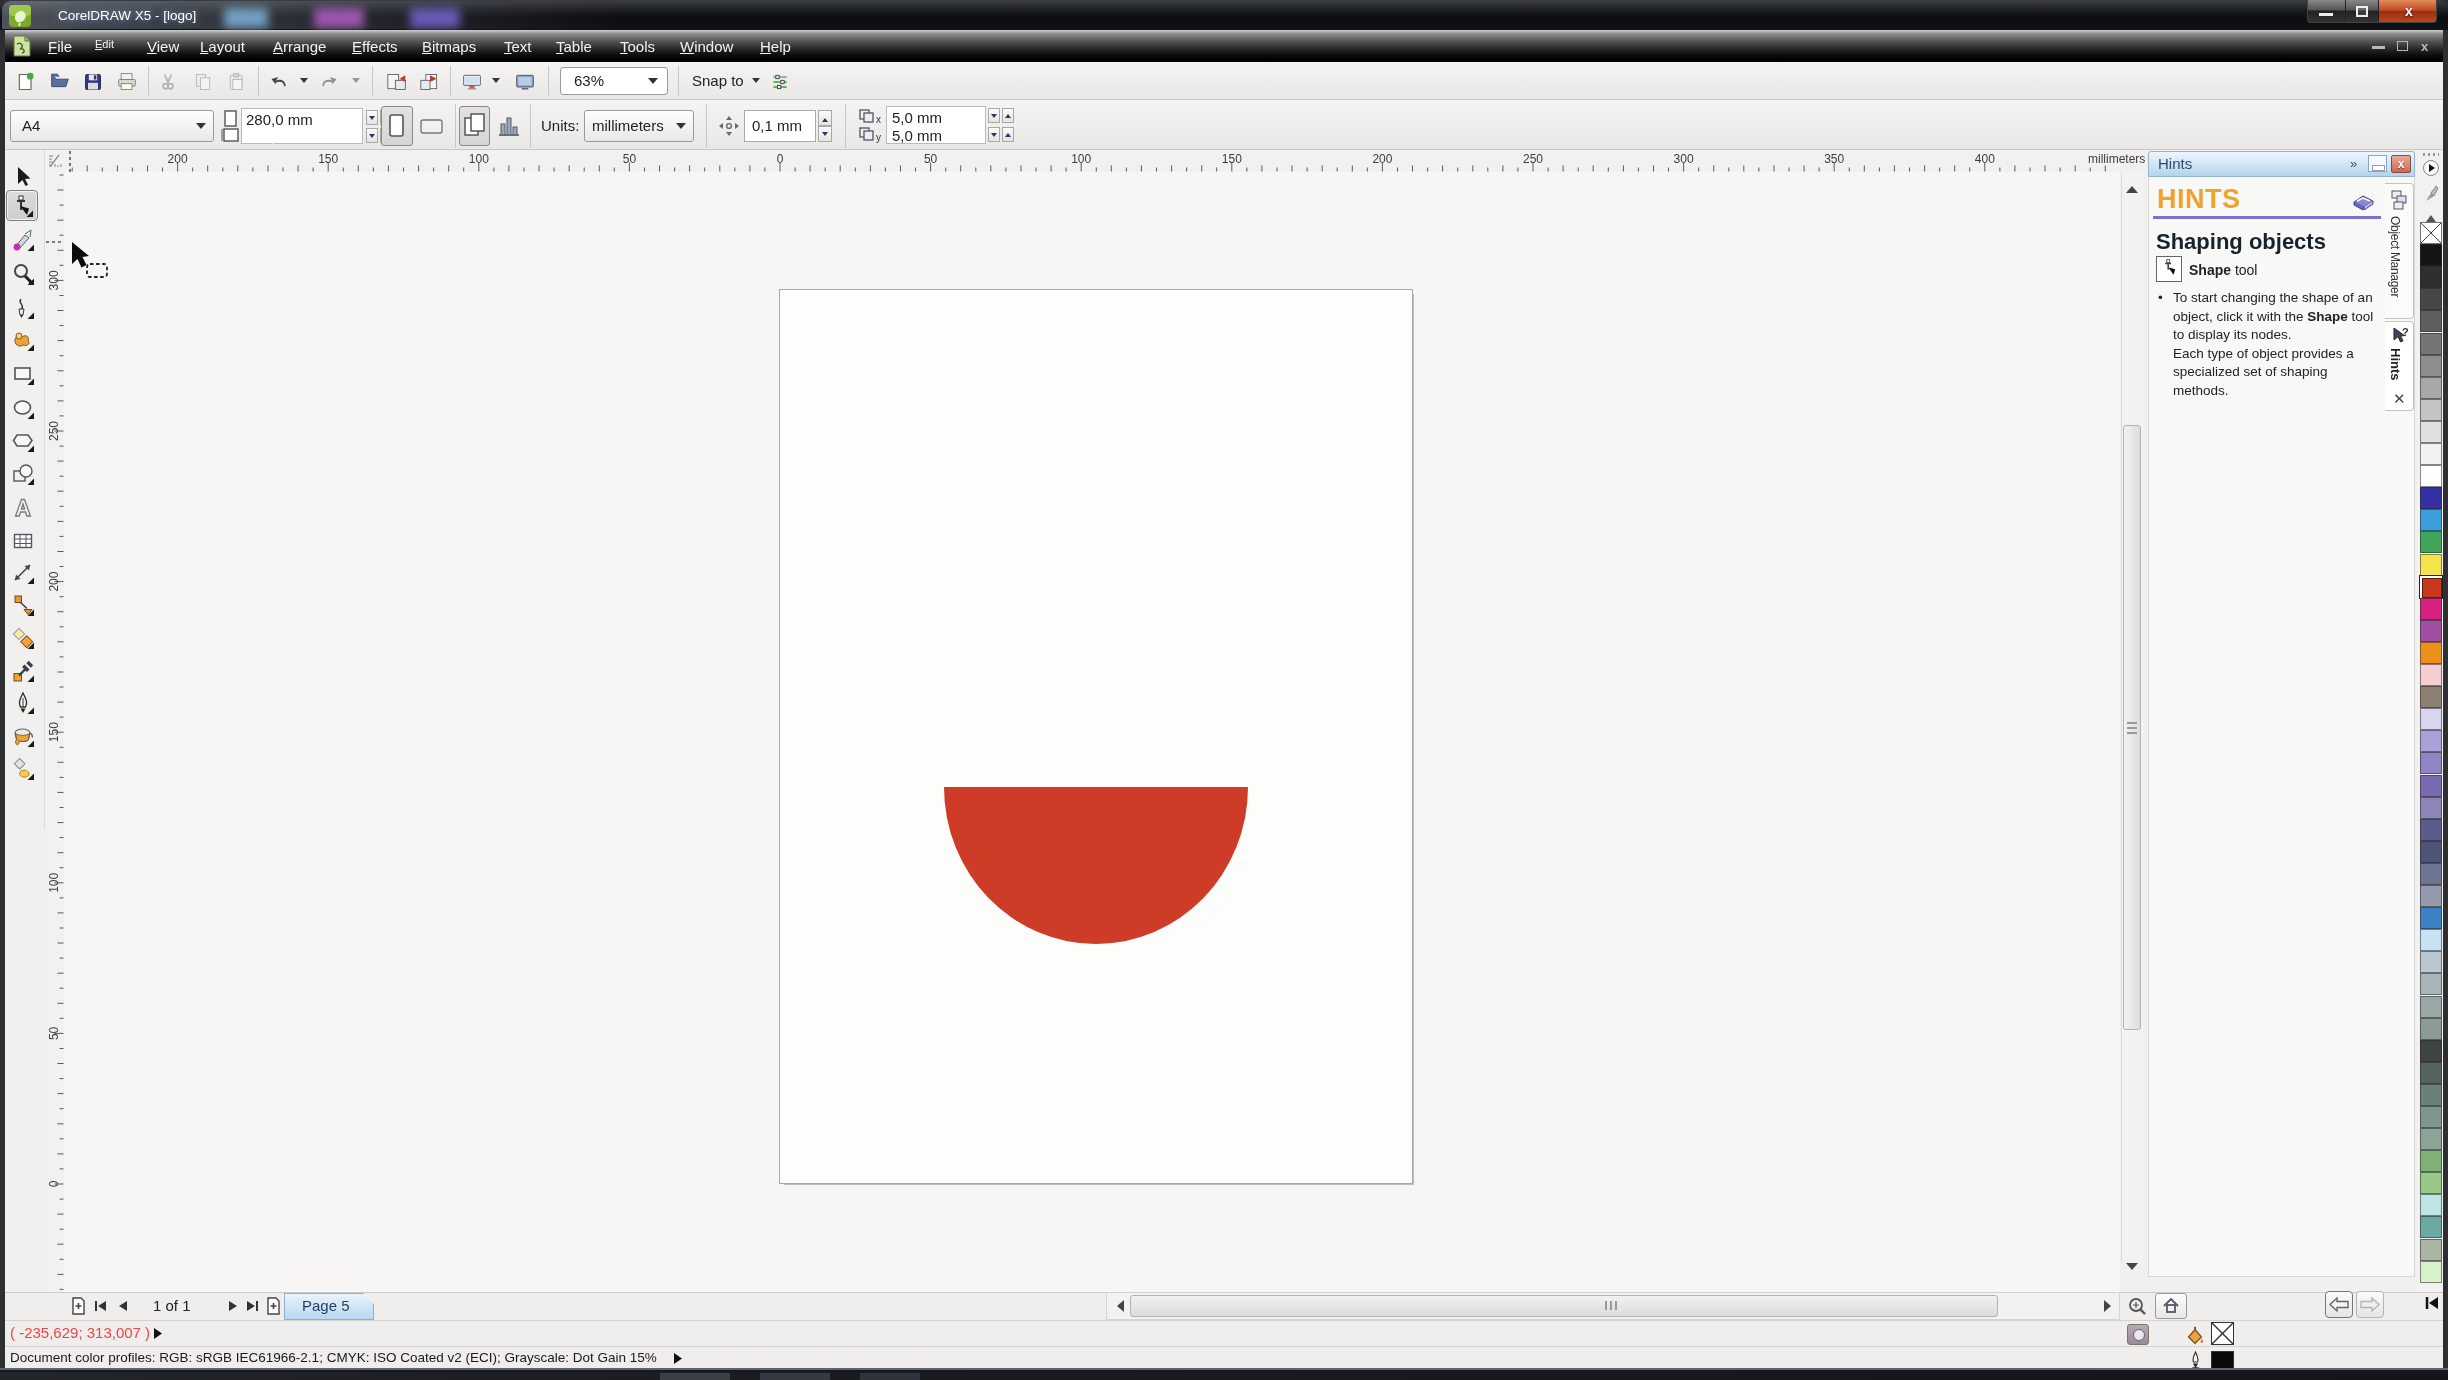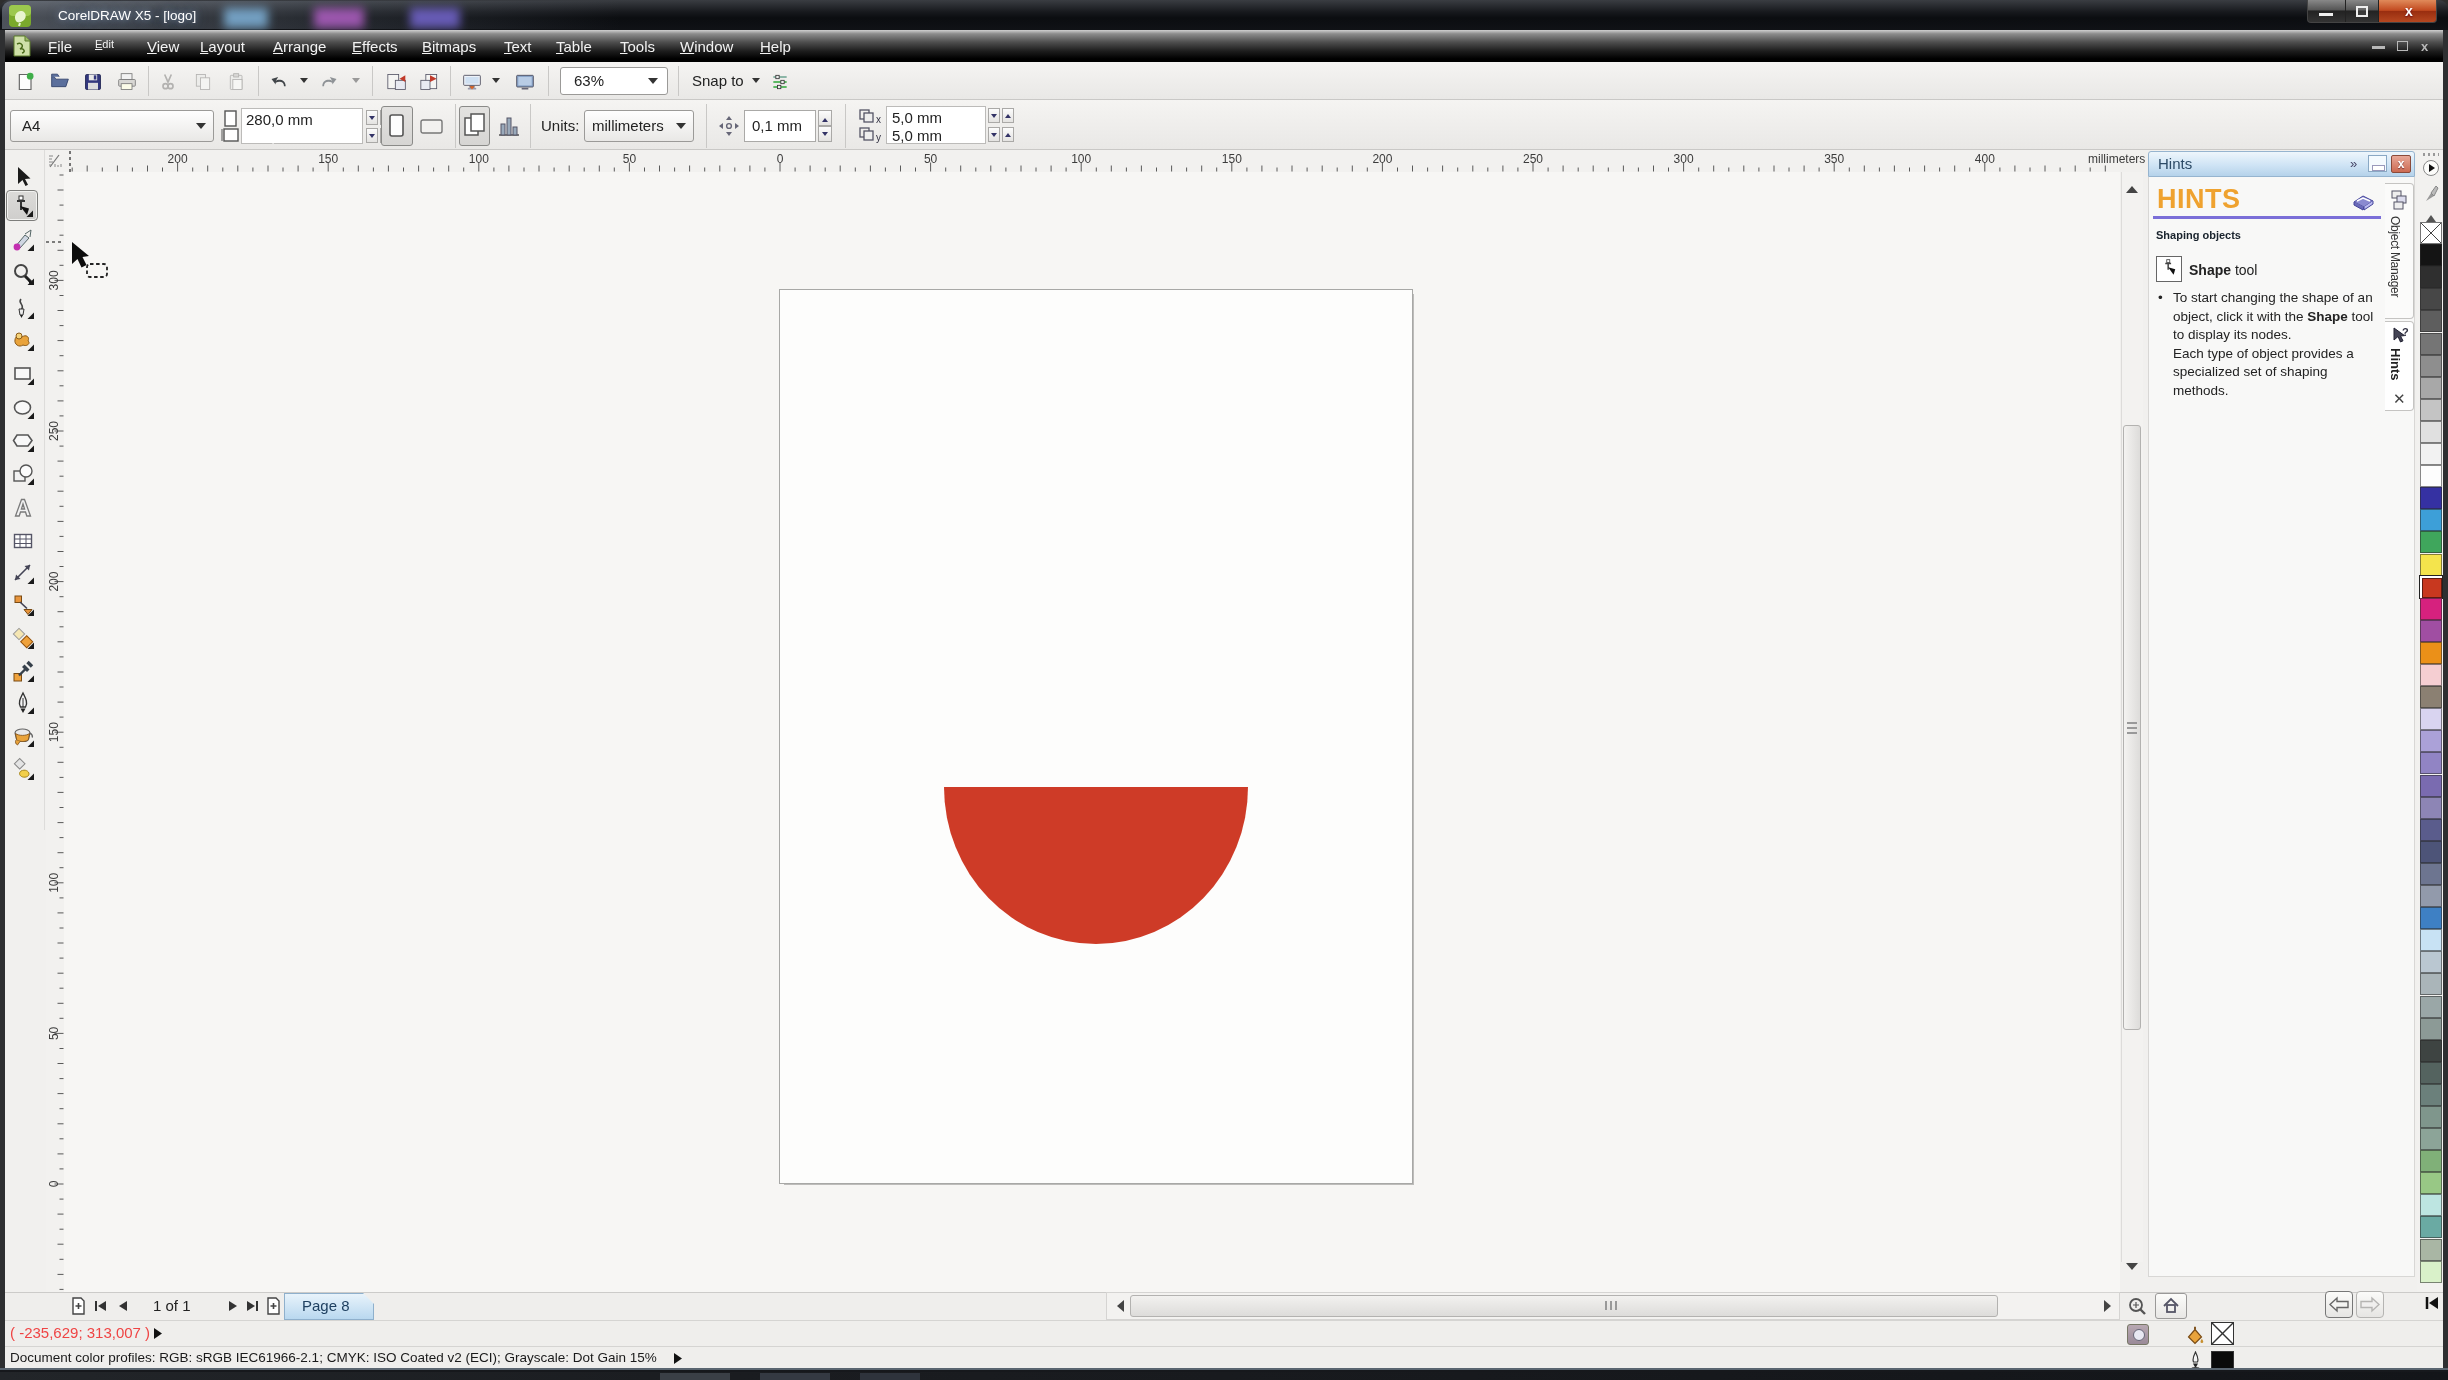--- a/index.html
+++ b/index.html
@@ -596,21 +596,21 @@
 <div style="position:absolute;left:2391px;top:155px;width:20px;height:18px;background:linear-gradient(#e8a898,#cc6a52);border:1px solid #8a4a3a;border-radius:2px;box-sizing:border-box;text-align:center;font-size:12px;font-weight:bold;color:#fff;line-height:16px;text-shadow:0 1px 1px #733">x</div>
 <div style="position:absolute;left:2148px;top:177px;width:267px;height:1100px;background:#f8f8f7;border:1px solid #d8d7d5;border-top:none;box-sizing:border-box"></div>
 <div style="position:absolute;left:2157px;top:184px;font-size:27px;font-weight:bold;color:#efa22f;letter-spacing:0.5px">HINTS</div>
 <svg style="position:absolute;left:2350px;top:188px" width="26" height="26" viewBox="0 0 26 26">
     <path d="M4 14 L13 8 L23 13 L14 19 Z" fill="#8a8ad0" stroke="#44449a"></path>
     <path d="M4 14 L4 17 L13 22 L14 19" fill="#6a6ab8" stroke="#44449a"></path>
     <path d="M14 19 L14 22 L23 16 L23 13" fill="#babaf0" stroke="#44449a"></path>
     <path d="M7 13 L13 10 L20 13" fill="none" stroke="#fff" stroke-width="1.4"></path>
   </svg>
 <div style="position:absolute;left:2153px;top:216px;width:228px;height:3px;background:#7b6fd8"></div>
-<div style="position:absolute;left:2156px;top:229px;font-size:11px;font-weight:bold;color:#18222c">Shaping objects</div>
+<div style="position:absolute;left:2156px;top:229px;font-size:22px;font-weight:bold;color:#18222c">Shaping objects</div>
 <div style="position:absolute;left:2156px;top:256px;width:26px;height:26px;background:#fff;border:1.5px solid #666;box-sizing:border-box"></div>
 <svg style="position:absolute;left:2159px;top:258px" width="20" height="20" viewBox="0 0 24 24">
     <path d="M11 3 L11 14 M7.5 6.5 L14.5 6.5" stroke="#444" stroke-width="1.8" fill="none"></path>
     <rect x="9.3" y="2" width="3.6" height="3.6" fill="#fff" stroke="#444"></rect>
     <path d="M11 11 L17.5 20 L19.5 13.5 Z" fill="#111"></path>
   </svg>
 <div style="position:absolute;left:2189px;top:262px;font-size:14px;color:#222"><b>Shape</b> tool</div>
 <div style="position:absolute;left:2156px;top:289px;width:236px;font-size:13.5px;color:#232323;line-height:18.6px;white-space:nowrap">
     <div style="position:absolute;left:2px;top:0">•</div>
     <div style="margin-left:17px">To start changing the shape of an<br>object, click it with the <b>Shape</b> tool<br>to display its nodes.<br>Each type of object provides a<br>specialized set of shaping<br>methods.</div>
@@ -711,21 +711,21 @@
   </svg>
 <svg style="position:absolute;left:244px;top:1299px" width="16" height="14">
     <path d="M3 2 L3 12 L11 7 Z" fill="#333"></path>
     <path d="M13 2 L13 12" stroke="#333" stroke-width="2"></path>
   </svg>
 <svg style="position:absolute;left:265px;top:1296px" width="18" height="20">
     <path d="M3 2 L11 2 L14 5 L14 18 L3 18 Z" fill="#fff" stroke="#444" stroke-width="1.4"></path>
     <path d="M8.5 7 L8.5 13 M5.5 10 L11.5 10" stroke="#444" stroke-width="1.6"></path>
   </svg>
 <div style="position:absolute;left:284px;top:1293px;width:90px;height:27px;background:linear-gradient(#e8f3fb,#b9d8ef);border:1px solid #8fb0cc;box-sizing:border-box;clip-path:polygon(0 0, calc(100% - 11px) 0, 100% 11px, 100% 100%, 0 100%)"></div>
-<div style="position:absolute;left:302px;top:1297px;font-size:15px;color:#1f4060">Page 8</div>
+<div style="position:absolute;left:302px;top:1297px;font-size:15px;color:#1f4060">Page 5</div>
 <div style="position:absolute;left:1106px;top:1292px;width:1014px;height:28px;background:#f3f2f0;border:1px solid #d5d4d2;box-sizing:border-box"></div>
 <div style="position:absolute;left:1111px;top:1300px;width:0;height:0;border:6px solid transparent;border-right:7px solid #444"></div>
 <div style="position:absolute;left:1130px;top:1295px;width:868px;height:22px;background:linear-gradient(#f2f1ef,#dddcda);border:1px solid #b3b2b0;border-radius:3px;box-sizing:border-box"></div>
 <div style="position:absolute;left:1605px;top:1301px;width:12px;height:9px;background:repeating-linear-gradient(90deg,#999 0 2px,transparent 2px 5px)"></div>
 <div style="position:absolute;left:2104px;top:1300px;width:0;height:0;border:6px solid transparent;border-left:7px solid #444"></div>
 <svg style="position:absolute;left:2126px;top:1295px" width="24" height="24" viewBox="0 0 24 24">
     <circle cx="10" cy="10" r="6" fill="none" stroke="#555" stroke-width="1.8"></circle>
     <line x1="14" y1="14" x2="19" y2="19" stroke="#555" stroke-width="2.4"></line>
     <path d="M7 10 L13 10 M10 7 L10 13" stroke="#555" stroke-width="1.2"></path>
   </svg>

